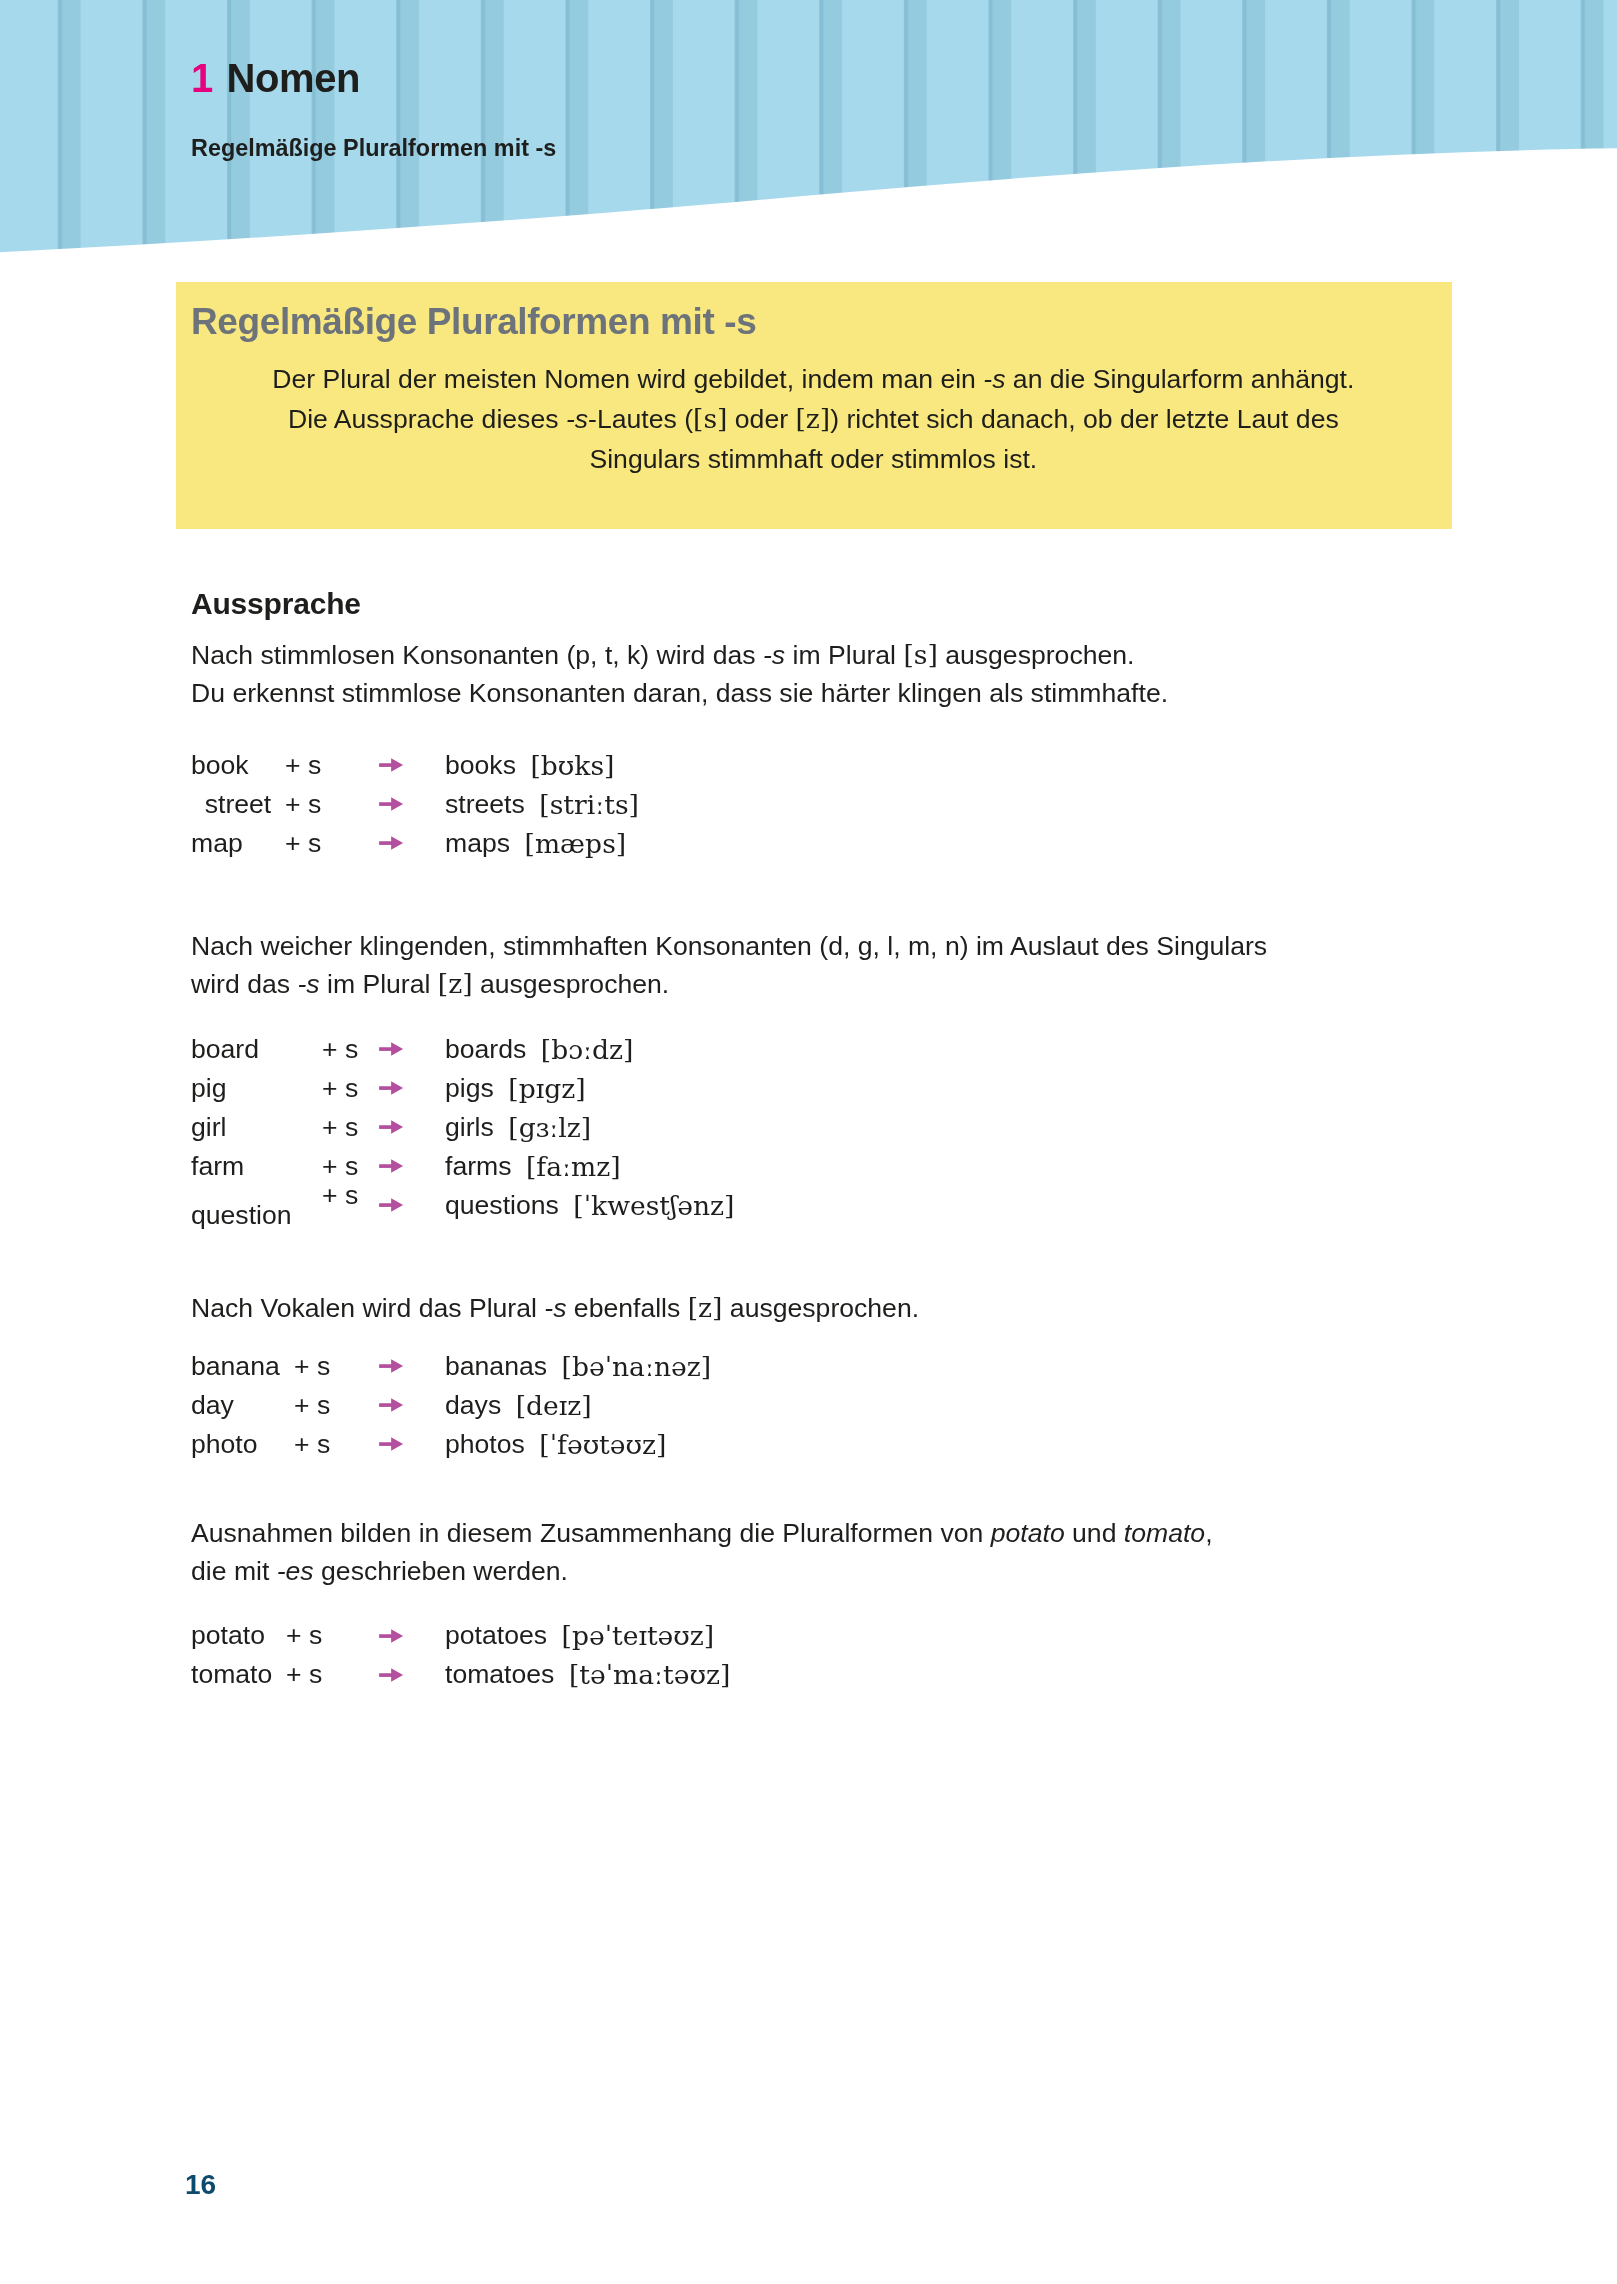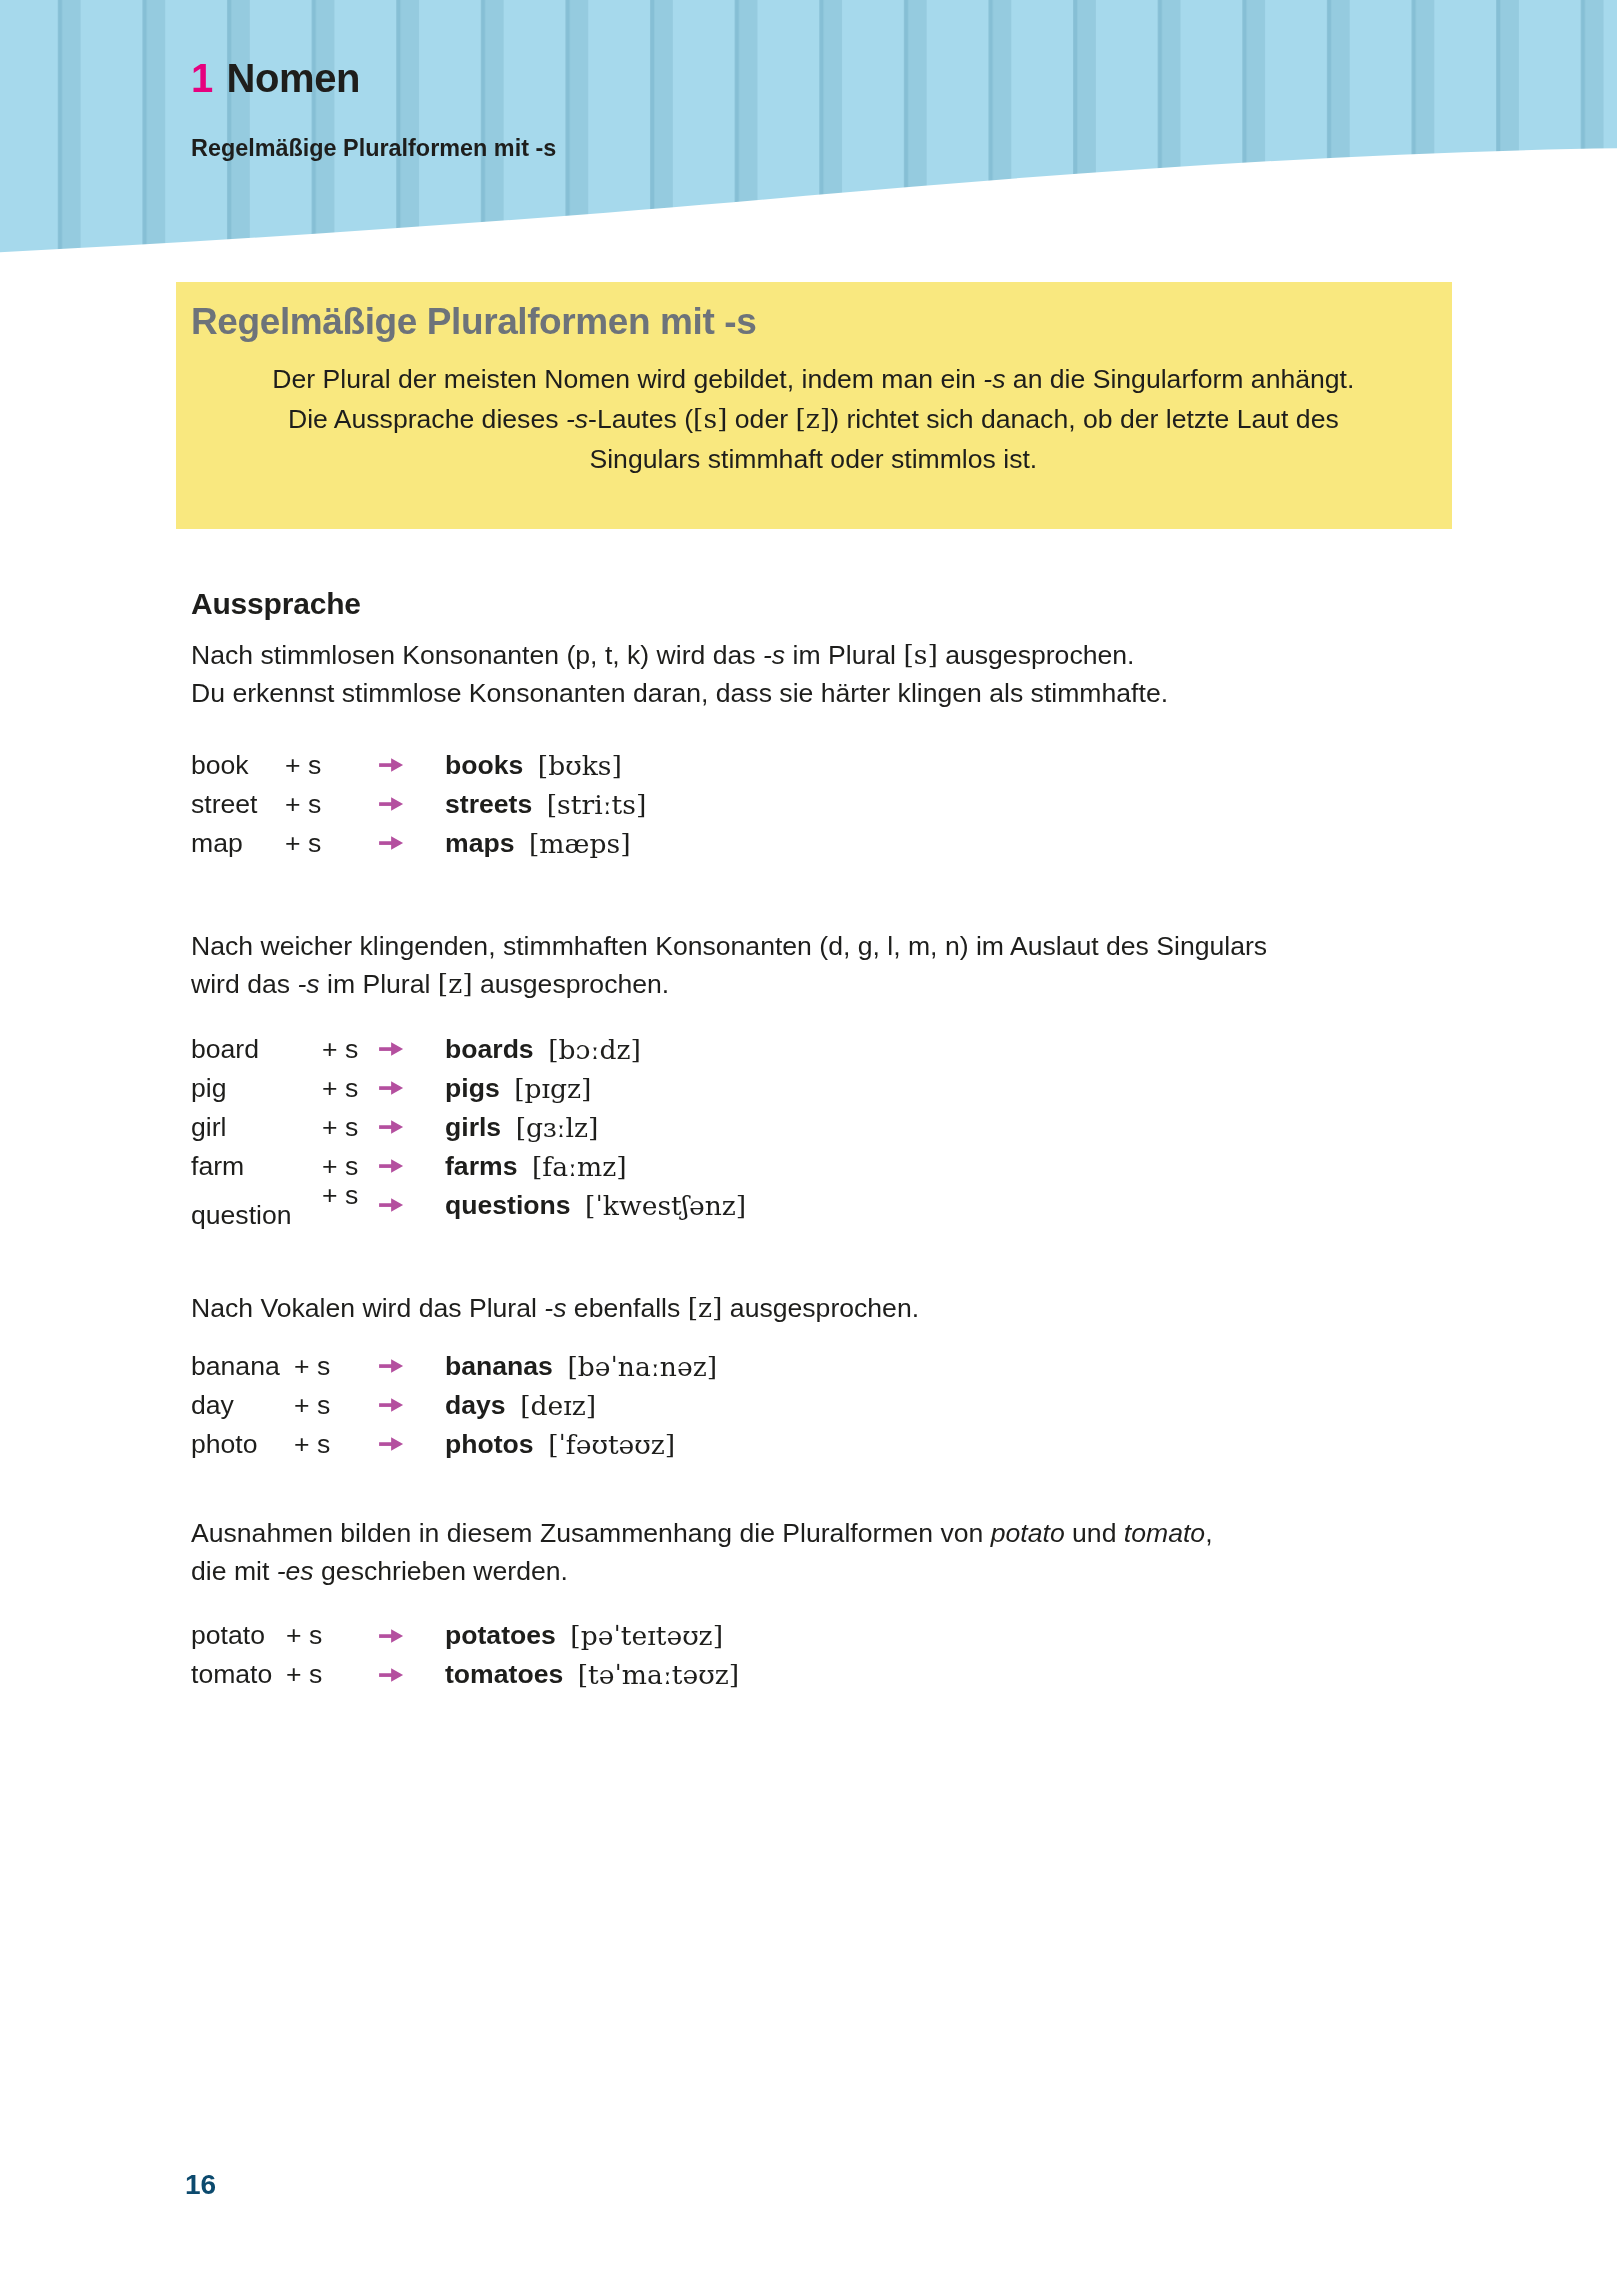--- a/index.html
+++ b/index.html
@@ -23,21 +23,21 @@
   .sec-heading{font-size:30px;font-weight:bold;margin:0;color:#1e1e1c;letter-spacing:-0.2px;}
   .para{font-size:26.6px;margin:0;}
   .para .pline{line-height:38px;}
   .it{font-style:italic;}
   .ipa-inline,.ipa{font-family:"DejaVu Serif",serif;}
   .wlist{font-size:26.6px;}
   .wrow{display:flex;align-items:center;height:39px;white-space:nowrap;}
   .whead{display:flex;width:188px;flex:0 0 auto;}
   .word{display:inline-block;flex:0 0 auto;}
   .arrow{width:29px;flex:0 0 auto;display:inline-flex;align-items:center;}
-  .plural{margin-left:37px;font-weight:bold;}
+  .plural{margin-left:37px;}
   .ipa{margin-left:14.5px;}
   .pagenum{position:absolute;left:185px;top:2169px;font-size:28px;font-weight:bold;color:#0c4a6e;}
 </style>
 </head>
 <body>
 
 <div class="page">
 
   <div class="header">
     <svg width="1618" height="274" viewBox="0 0 2008 340">
@@ -81,21 +81,21 @@
               <svg width="25" height="16" viewBox="0 0 31 20">
                 <rect x="0" y="7.8" width="17" height="4.6" fill="#b44f9f"></rect>
                 <polygon points="15,1.5 30,10 15,18.5" fill="#b44f9f"></polygon>
               </svg>
             </span>
             <span class="plural">books</span>
             <span class="ipa">[bʊks]</span>
           </div>
           <div class="wrow">
             <span class="whead">
-              <span class="word" style="width: 94px;">street</span>
+              <span class="word" style="width: 94px; text-align: center;">street</span>
               <span class="plus">+ s</span>
             </span>
             <span class="arrow">
               <svg width="25" height="16" viewBox="0 0 31 20">
                 <rect x="0" y="7.8" width="17" height="4.6" fill="#b44f9f"></rect>
                 <polygon points="15,1.5 30,10 15,18.5" fill="#b44f9f"></polygon>
               </svg>
             </span>
             <span class="plural">streets</span>
             <span class="ipa">[striːts]</span>

